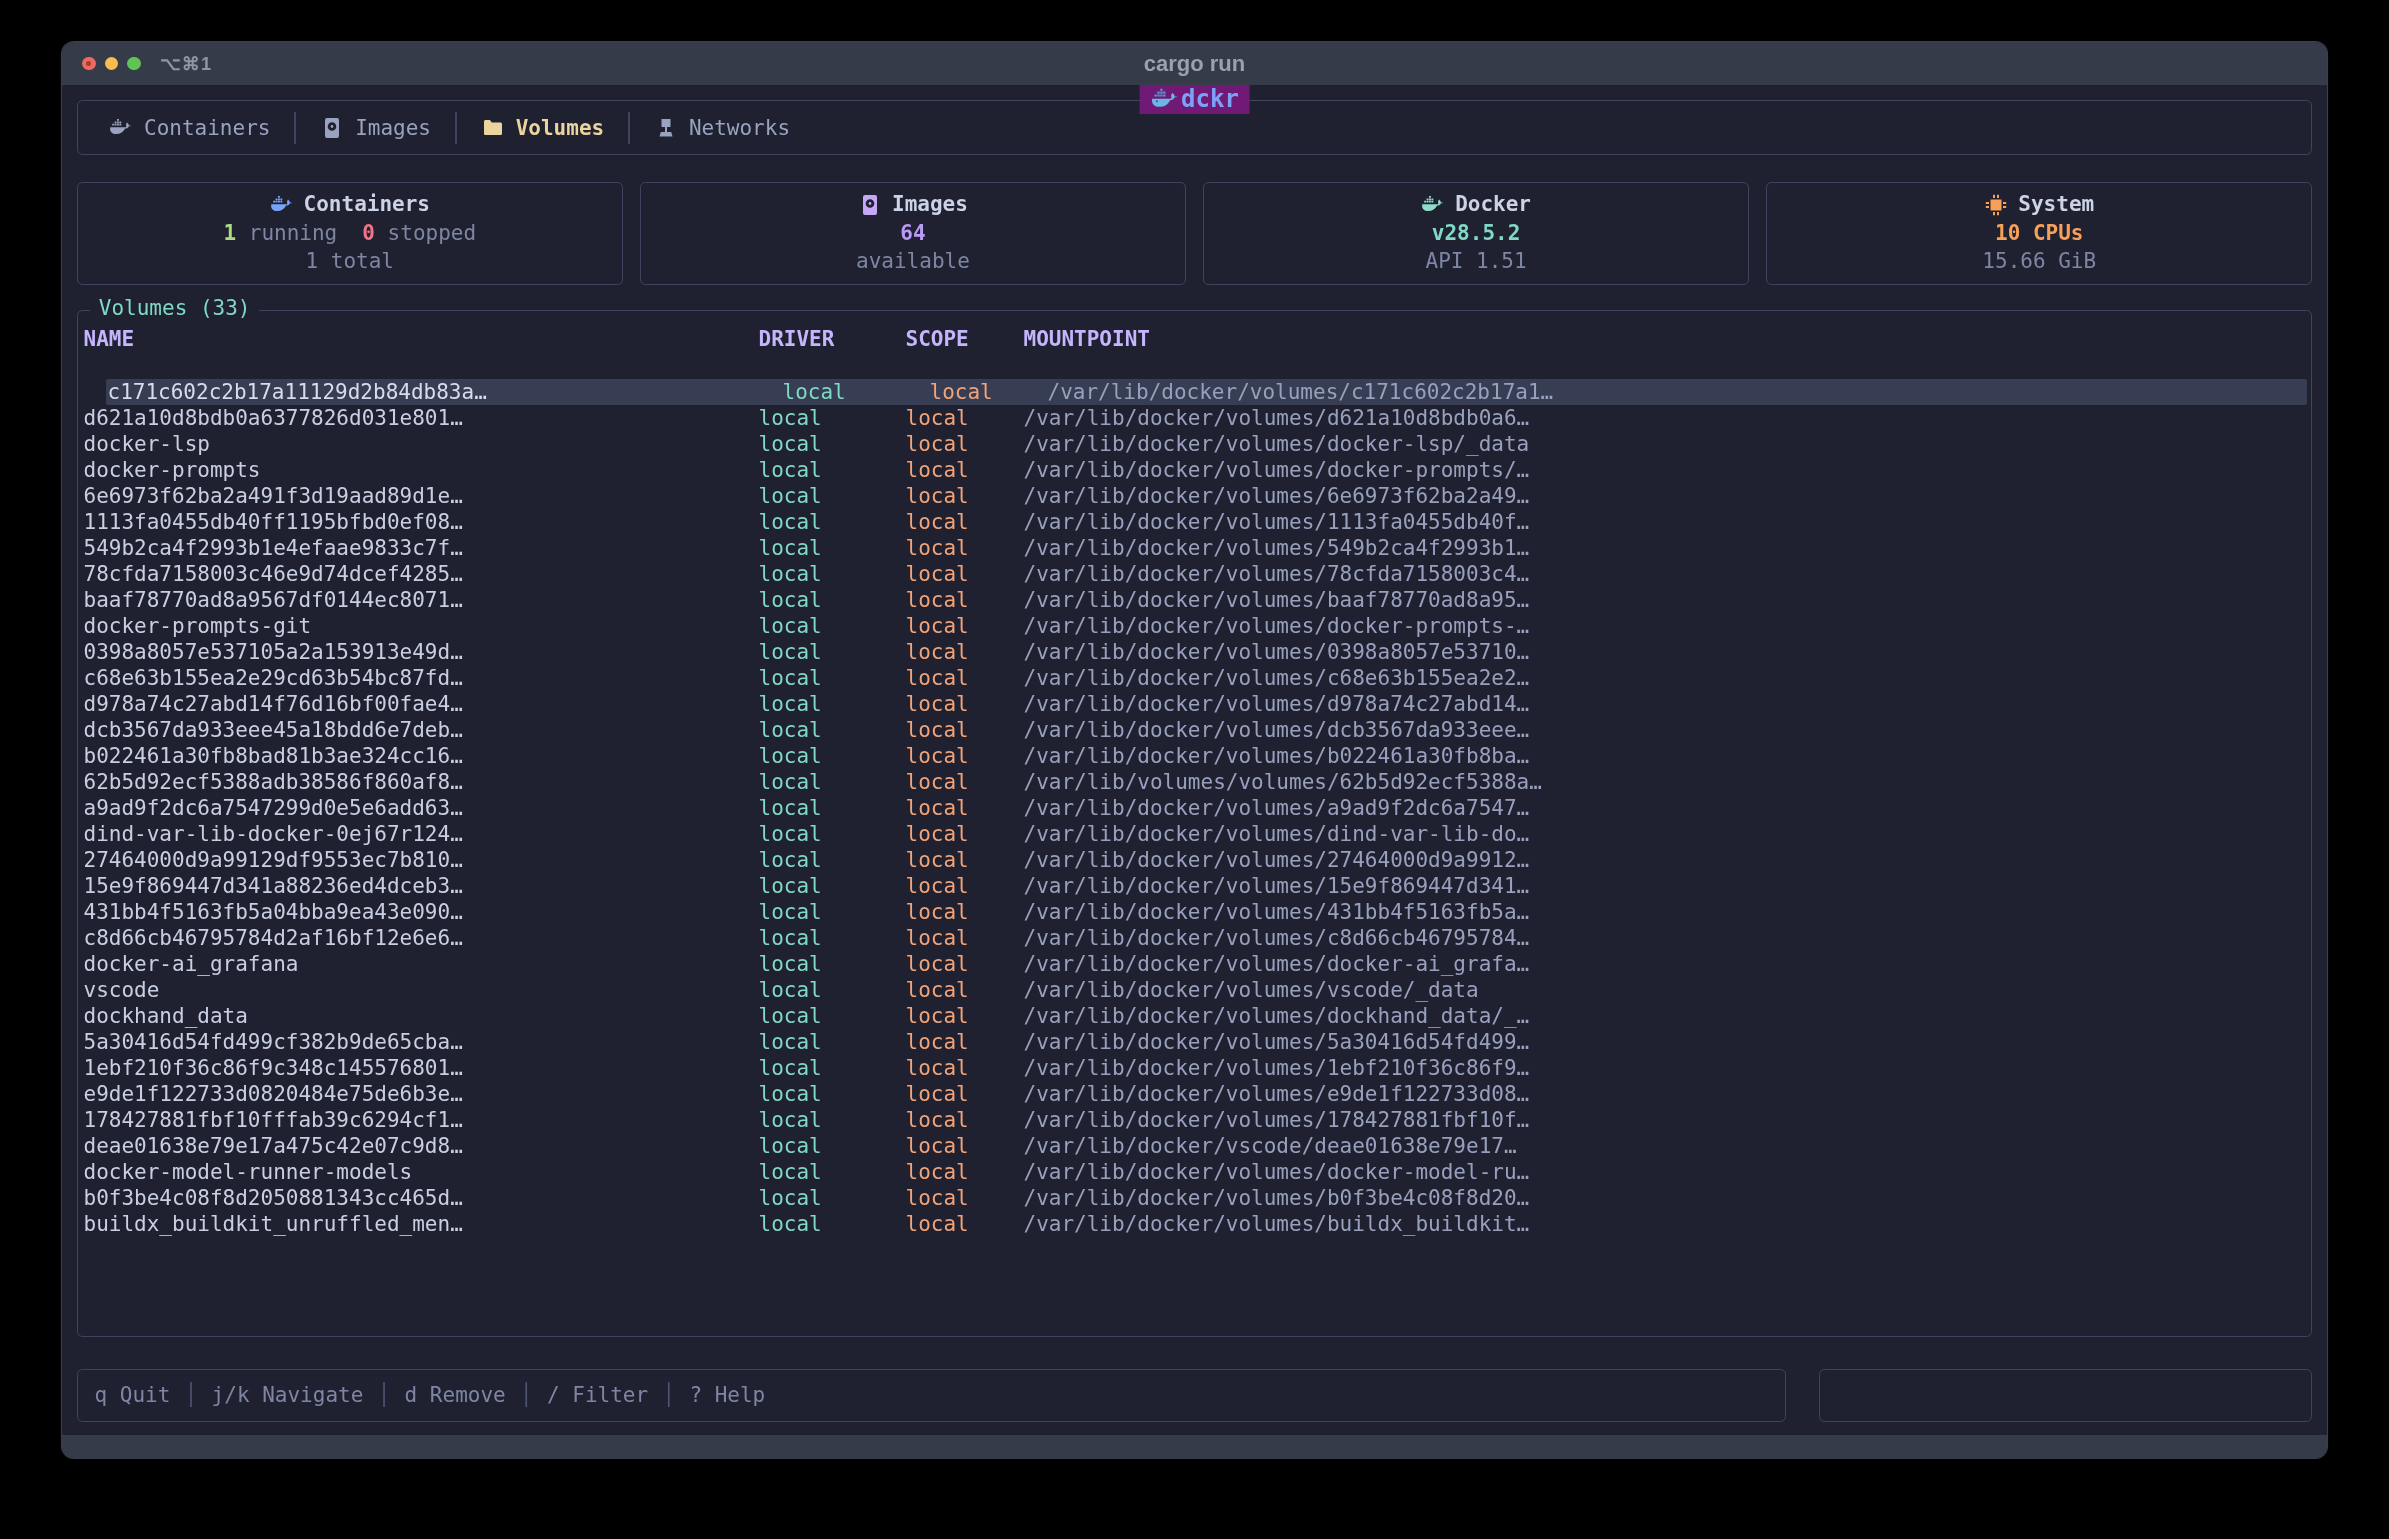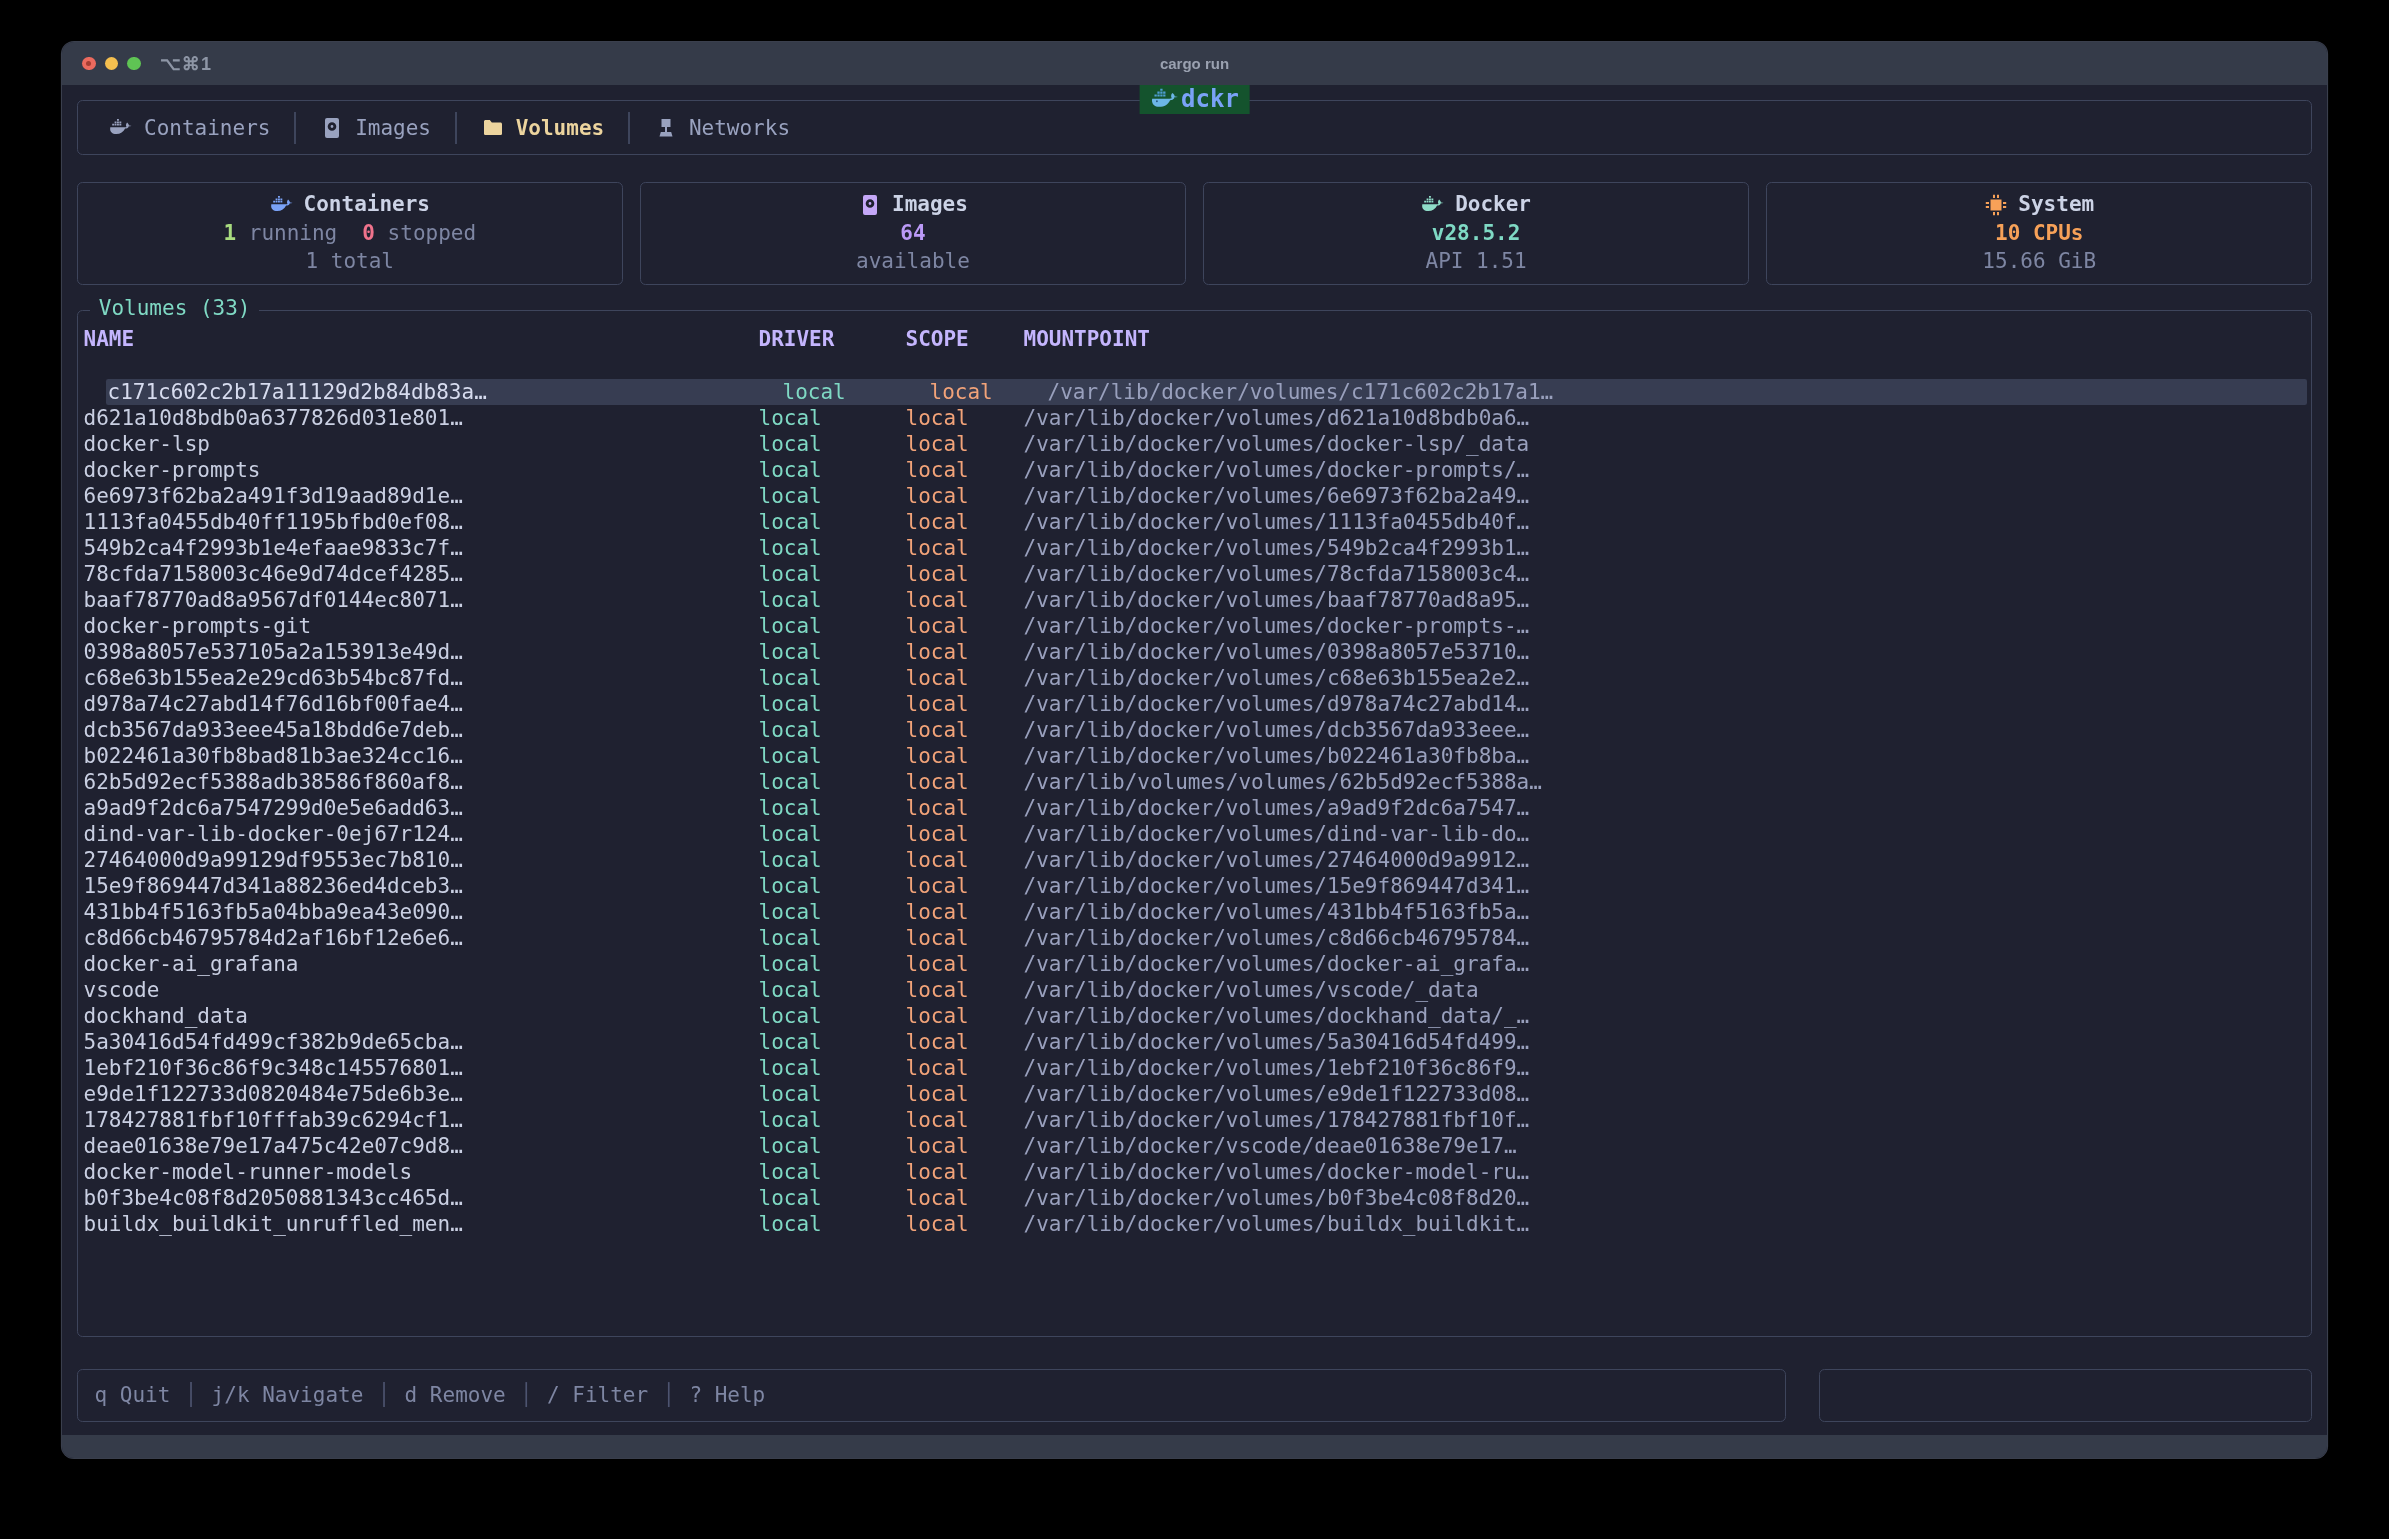--- a/index.html
+++ b/index.html
@@ -25,37 +25,37 @@
   .light.red{background:#ec6a5e;}
   .light.red::after{content:"";position:absolute;left:4.4px;top:4.4px;width:5px;height:5px;border-radius:50%;background:#a63d32;}
   .light.yellow{background:#f5bf4f;}
   .light.green{background:#5fc454;}
   .shortcut{
     margin-left:19px;color:#8e96a6;font-family:"Liberation Sans",sans-serif;
     font-weight:bold;font-size:18px;letter-spacing:1.1px;
   }
   .wtitle{
     position:absolute;left:0;right:0;text-align:center;pointer-events:none;
-    color:#9aa1b0;font-family:"Liberation Sans",sans-serif;font-weight:bold;font-size:15px;
+    color:#9aa1b0;font-family:"Liberation Sans",sans-serif;font-weight:bold;font-size:22px;
   }
   
   .term{
     flex:1;min-height:0;display:flex;flex-direction:column;
     padding:15.4px 15px 13.2px 15px;
     font-size:21px;color:#c9cfe2;
   }
   .boxline{border:1.7px solid #3e455c;border-radius:5.5px;}
   
   .tabbox{
     flex:none;height:53px;position:relative;
     display:flex;align-items:center;padding:0 31px;
   }
   .apptitle{
     position:absolute;top:-16.5px;left:50%;transform:translateX(-50%);
-    background:#14532d;padding:0 11px;display:flex;align-items:center;gap:2px;
+    background:#701a75;padding:0 11px;display:flex;align-items:center;gap:2px;
     color:#7aa2f7;font-weight:bold;font-size:24px;white-space:nowrap;
   }
   .tab{display:flex;align-items:center;gap:11px;color:#99a2bf;white-space:nowrap;}
   .tab.active{color:#ecd49e;font-weight:bold;align-items:flex-end;}
   .tabsep{width:1.7px;height:32px;background:#3e455c;margin:0 24px;}
   .icon{width:24px;height:24px;flex:none;}
   .icon svg{width:100%;height:100%;display:block;}
   .apptitle .icon{width:29px;height:29px;}
   
   .cards{flex:none;display:flex;gap:17.6px;margin-top:26.5px;}

